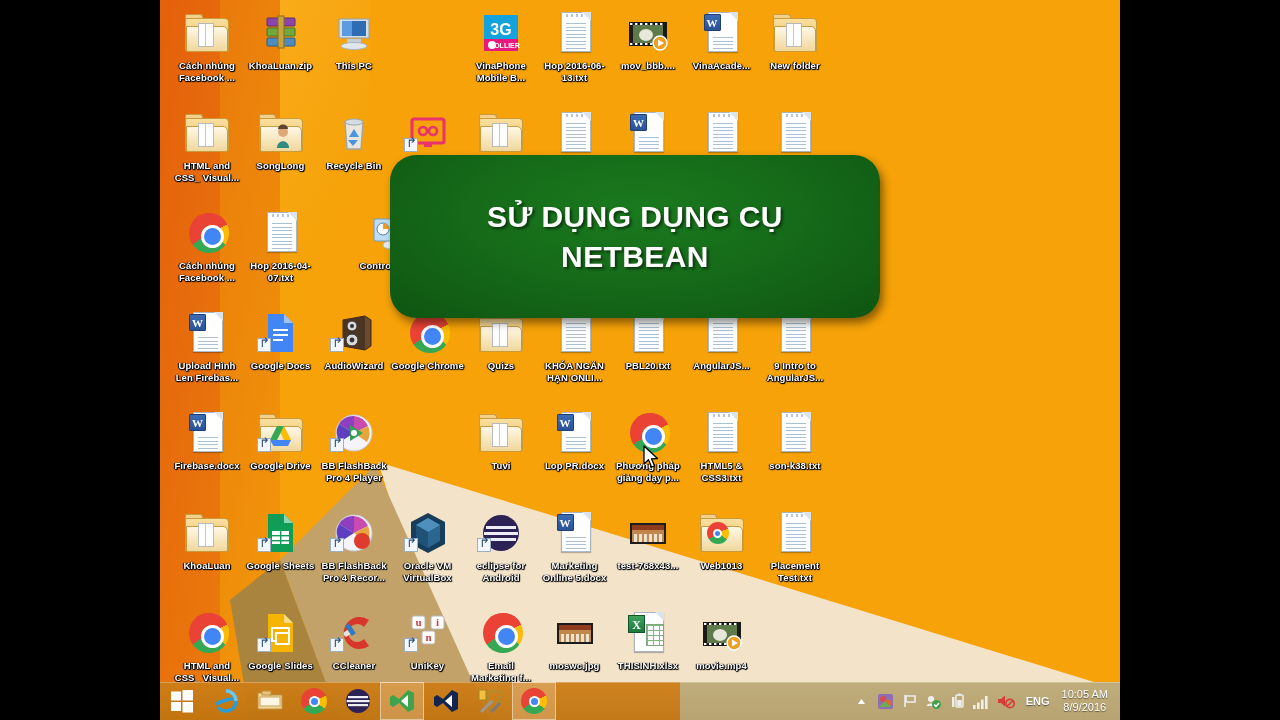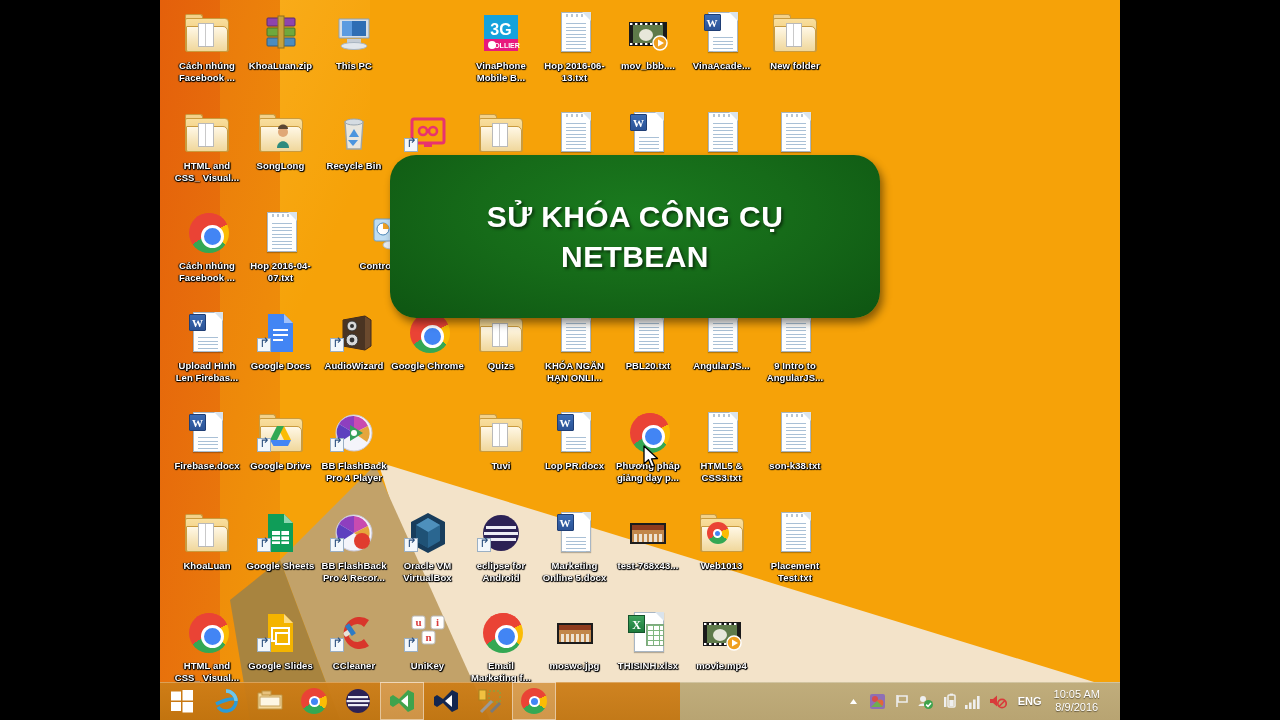--- a/index.html
+++ b/index.html
@@ -197,21 +197,21 @@
   .tb-btn {
     width:44px; height:38px; display:flex; align-items:center; justify-content:center;
     position:relative;
   }
   .tb-btn.active {
     background:rgba(255,255,255,.22);
     border:1px solid rgba(255,255,255,.45);
   }
   .tray {
     position:absolute; right:0; top:0; height:38px; display:flex; align-items:center;
-    padding-right:12px; z-index:3;
+    padding-right:4px; z-index:3;
   }
   .tray .ti { width:24px; height:38px; display:flex; align-items:center; justify-content:center; }
   .tray .lang {
     color:#fff; font-size:11px; font-weight:600; padding:0 8px;
     text-shadow:0 1px 1px rgba(0,0,0,.5);
   }
   .tray .clock {
     color:#fff; font-size:11px; line-height:13px; text-align:center;
     padding:0 8px 0 4px; text-shadow:0 1px 1px rgba(0,0,0,.5);
   }
@@ -947,21 +947,21 @@
             </g>
             <circle cx="35" cy="33" r="7" fill="#F0A020" stroke="#fff" stroke-width="1.5"></circle>
             <path d="M33 29.5 L39 33 L33 36.5 Z" fill="#fff"></path>
           </svg></div>
         <div class="label">movie.mp4</div>
       </div>
     </div>
 
   <div id="title-box">
     <div class="txt">
-      <div>SỬ KHÓA CÔNG CỤ</div>
+      <div>SỬ DỤNG DỤNG CỤ</div>
       <div>NETBEAN</div>
     </div>
   </div>
 
   <div id="cursor">
     <svg width="18" height="26" viewBox="0 0 18 26">
       <path d="M1 1 L1 19 L5.5 14.8 L8.6 22.2 L11.6 21 L8.5 13.8 L14.5 13.5 Z" fill="#fff" stroke="#000" stroke-width="1.3" stroke-linejoin="round"></path>
     </svg>
   </div>
 

